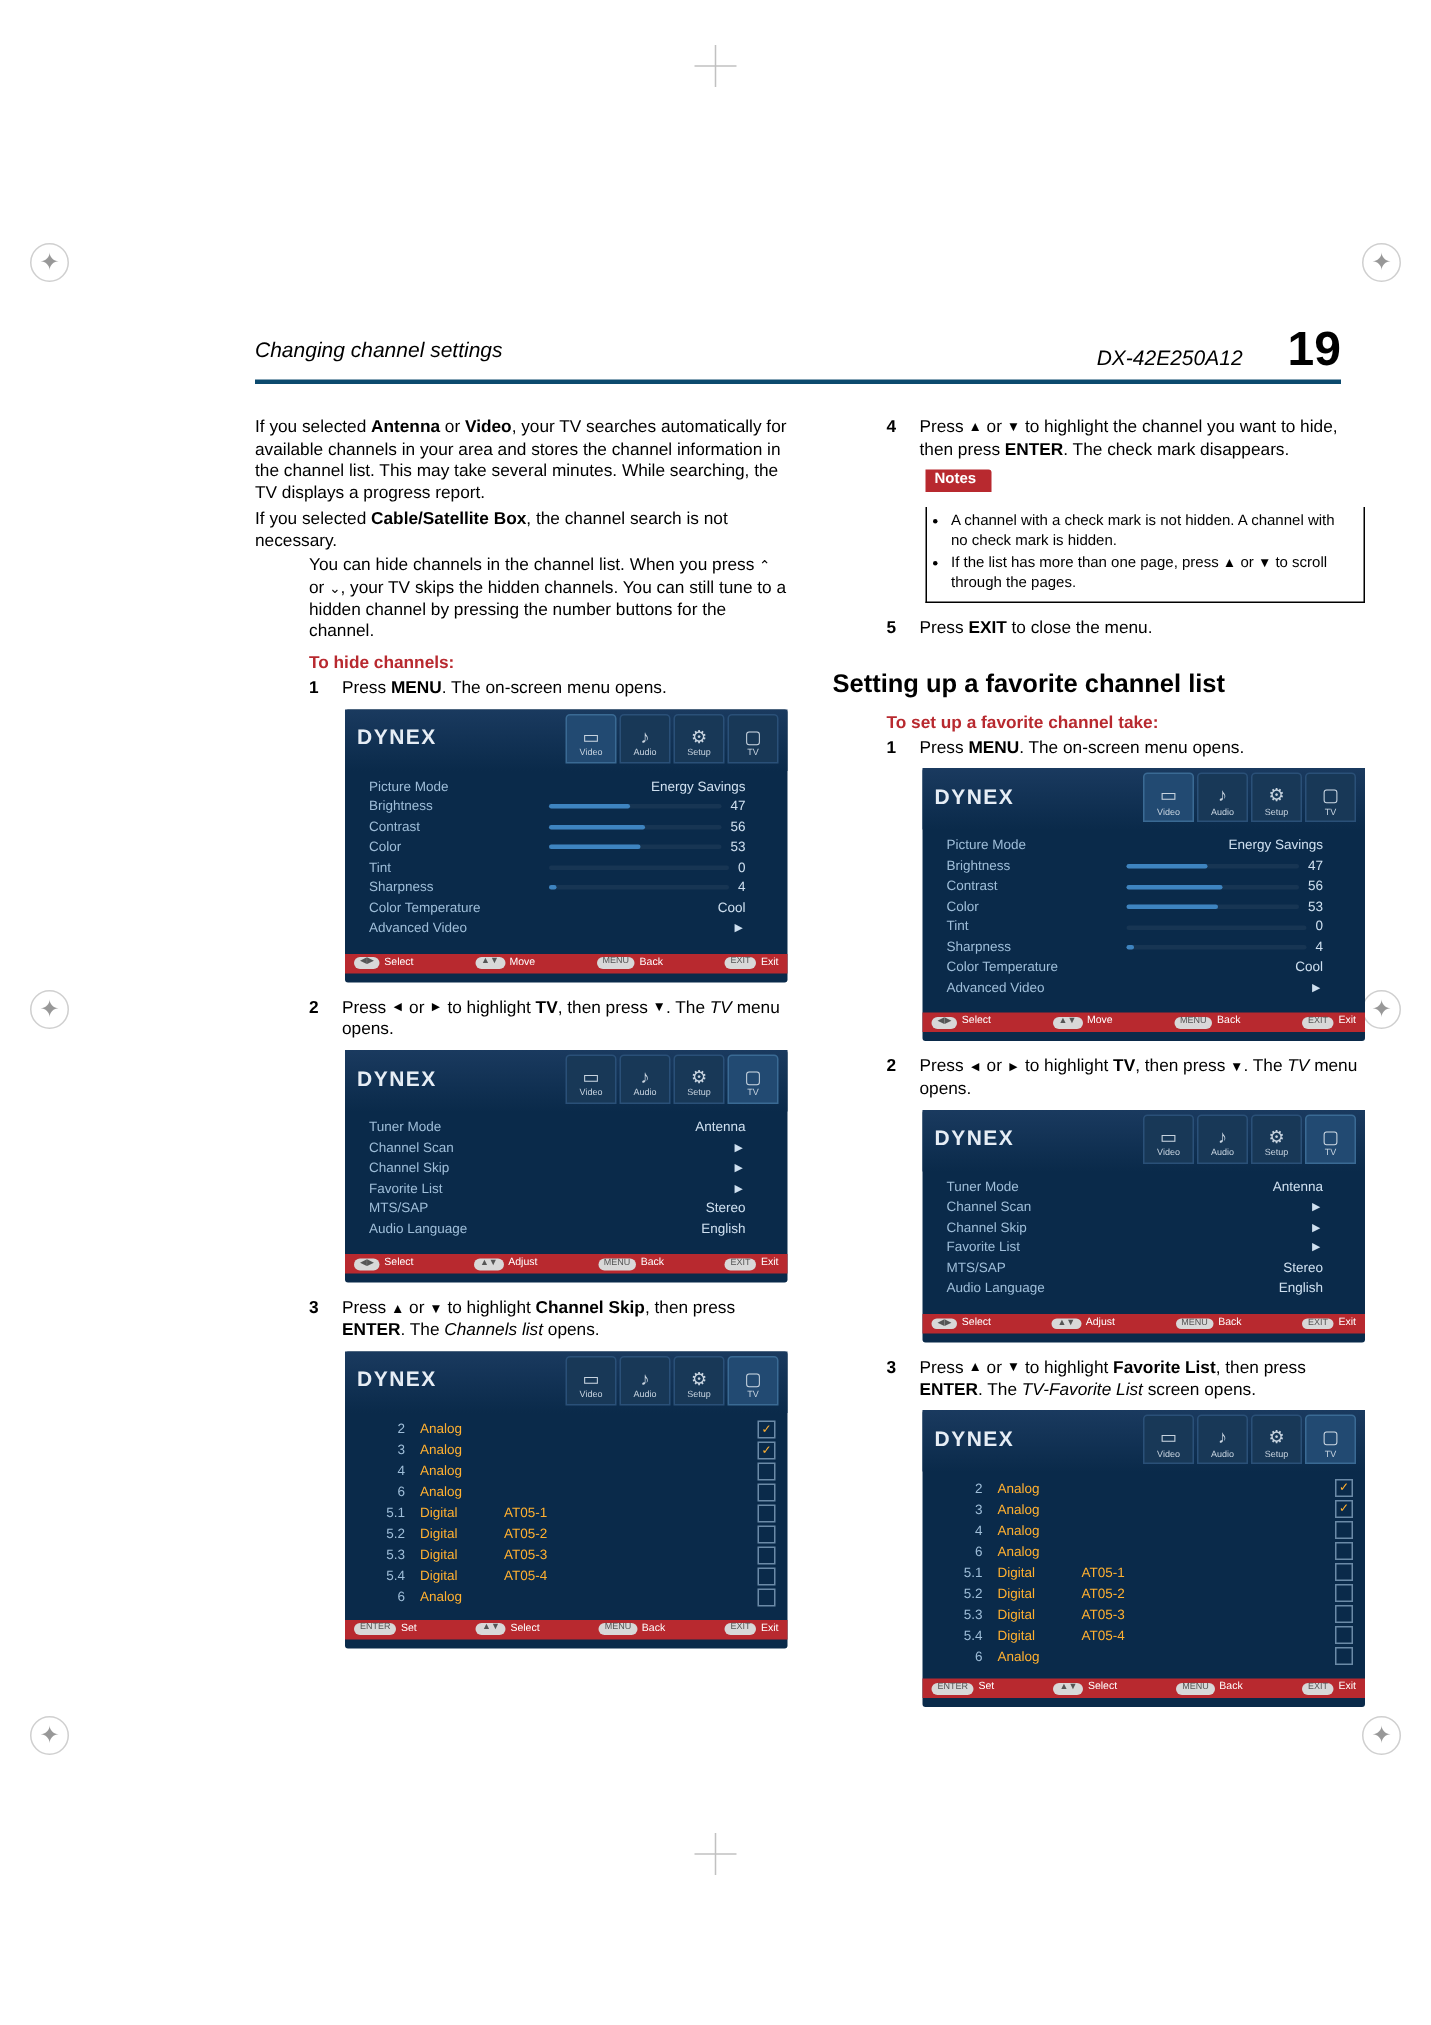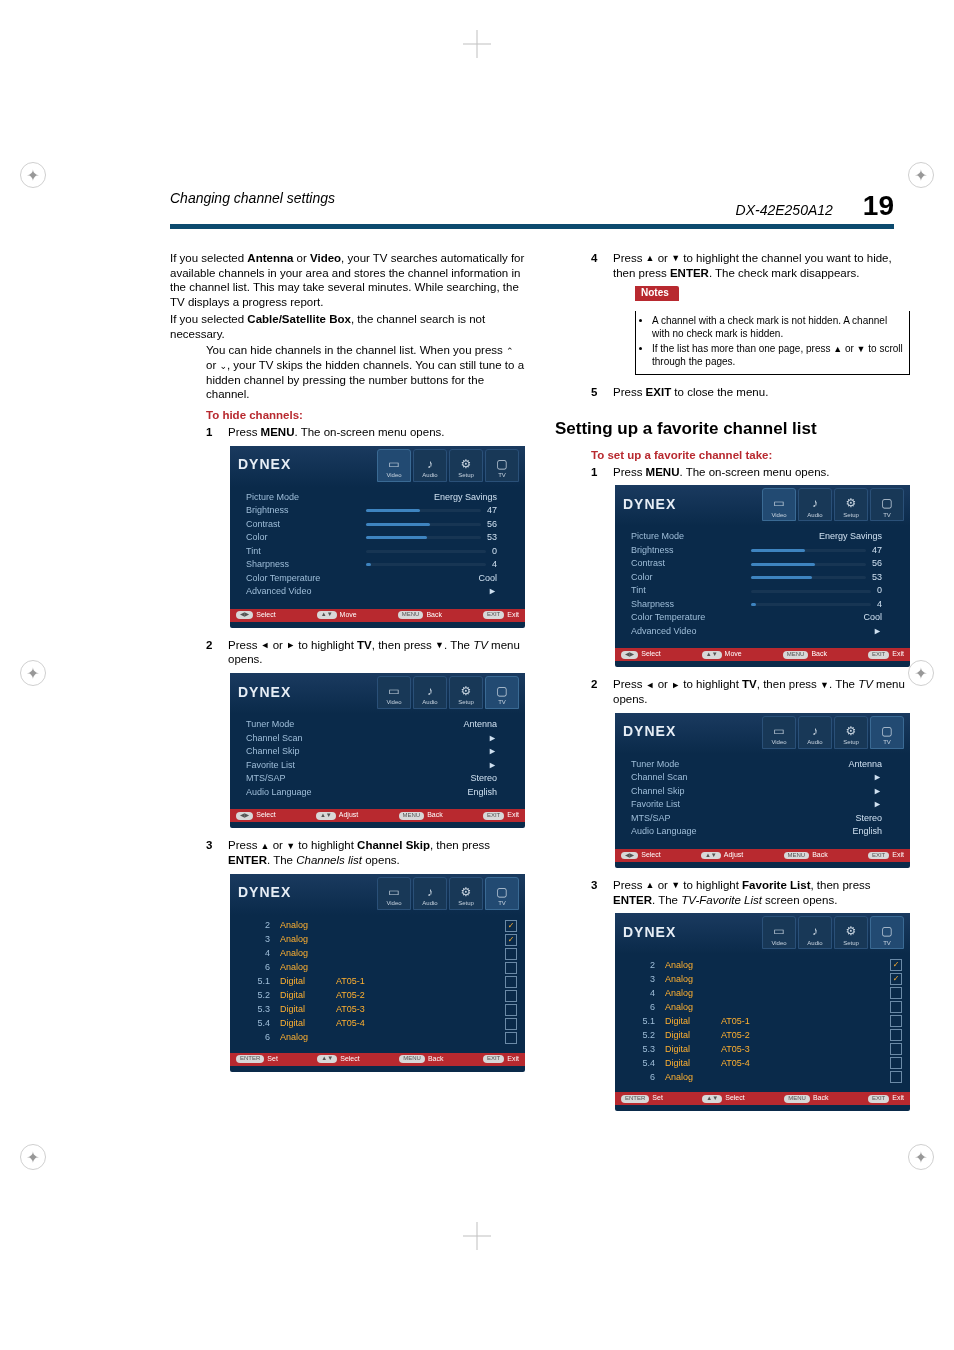--- a/index.html
+++ b/index.html
@@ -48,30 +48,31 @@
     position: absolute;
     top: 190px;
     left: 170px;
     right: 60px;
     bottom: 140px;
   }
 
   .running-head {
     display: flex;
     justify-content: space-between;
-    align-items: flex-start;
-    border-bottom: 5px solid #0c4a6e;
+    align-items: center;
+    border-bottom: 3px solid #0c4a6e;
     padding-bottom: 2px;
     font-style: italic;
     font-size: 14px;
+    margin-top: 24px;
   }
   .running-head .pageno {
     font-style: normal;
     font-weight: bold;
-    font-size: 28px;
+    font-size: 32px;
     margin-left: 16px;
     color: #000;
   }
   .running-head .right {
     display: flex;
     align-items: baseline;
     gap: 14px;
     font-style: italic;
   }
 
@@ -82,21 +83,21 @@
     font-size: 11.5px;
     line-height: 1.28;
   }
   .col { flex: 1 1 0; }
 
   .indent { margin-left: 62px; }
 
   .body-para { margin: 0 0 2px 0; }
 
   .note-box, .notes-box {
-    margin: 6px 0 10px 80px;
+    margin: 6px 0 10px 62px;
     font-size: 10px;
   }
   .note-label, .notes-label {
     display: inline-block;
     background: #b8292f;
     color: #fff;
     font-weight: bold;
     padding: 1px 10px 1px 6px;
     border-top-right-radius: 2px;
   }

